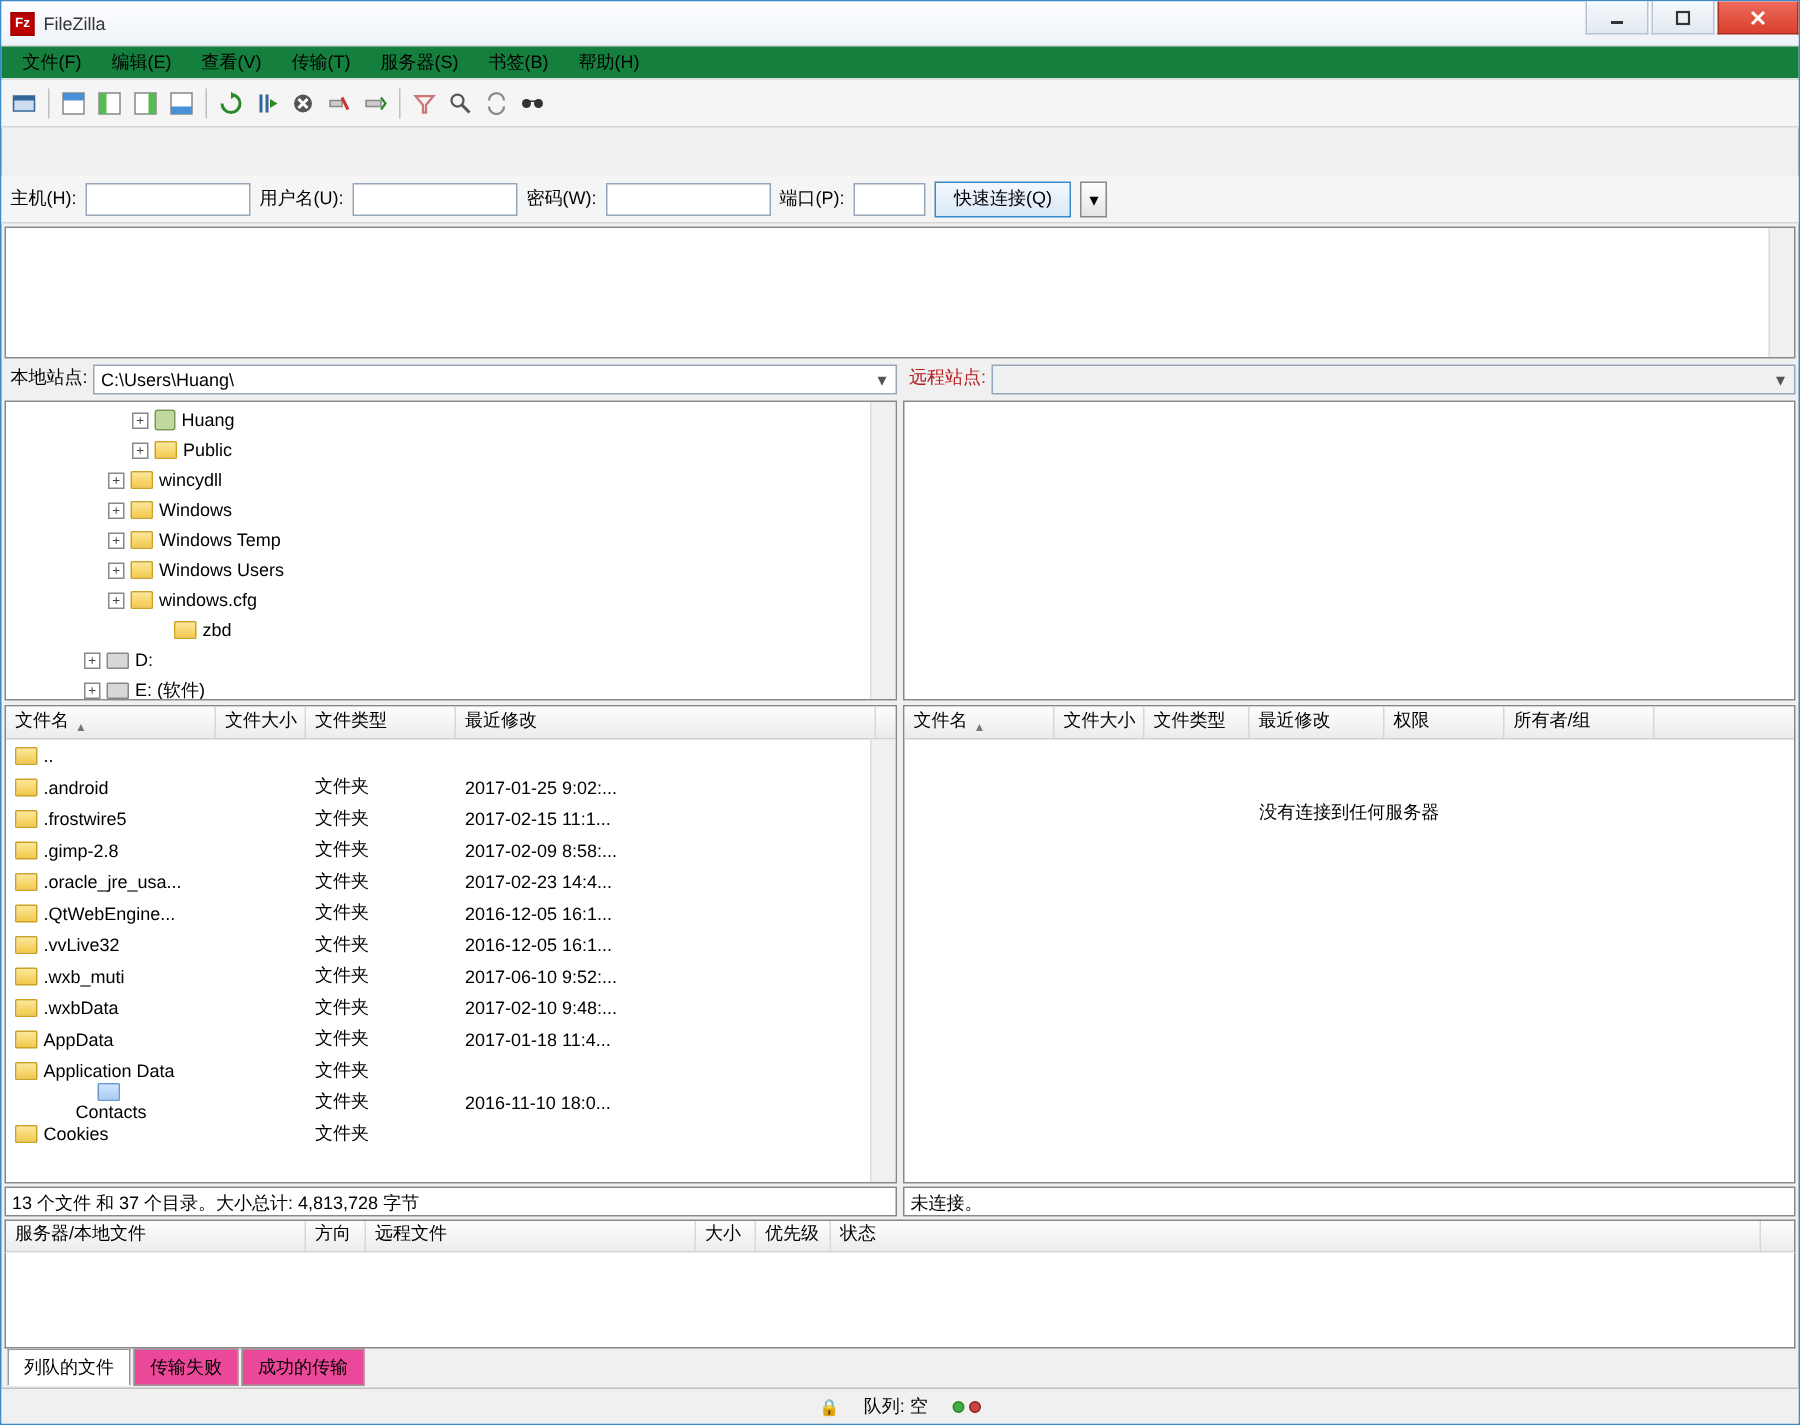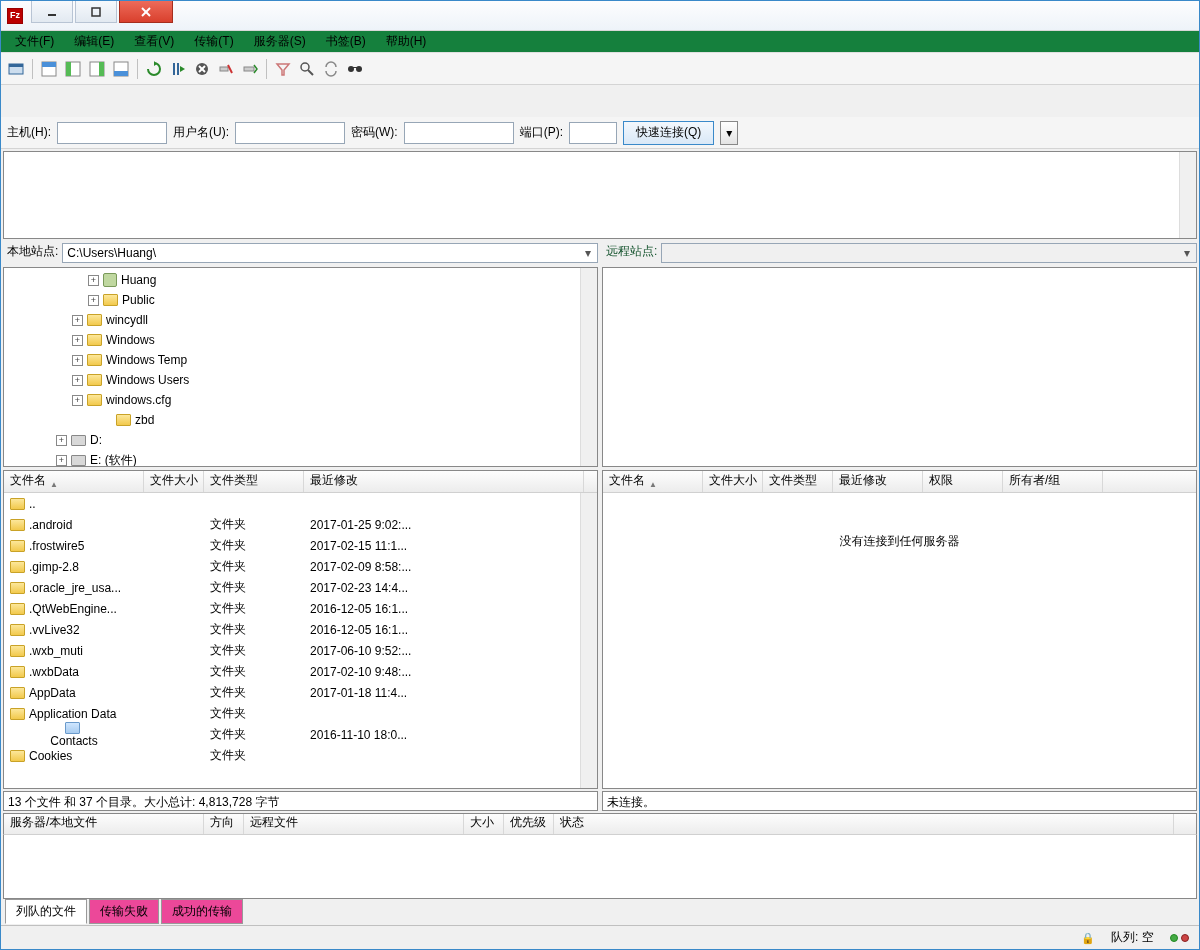--- a/index.html
+++ b/index.html
@@ -46,34 +46,35 @@
 .file-row { display:flex; height:21px; align-items:center; }
 .fr-cell { padding: 0 6px; overflow:hidden; white-space:nowrap; text-overflow:ellipsis; color:#000; display:flex; align-items:center; }
 .empty-msg { text-align:center; padding-top:40px; color:#000; }
 .status-line { height:20px; border:1px solid #888; background:#fff; margin-top:2px; padding:2px 4px; color:#000; }
 .transfer-pane { height: 110px; margin: 0 2px 2px 2px; display:flex; flex-direction:column; }
 .transfer-header { height:22px; background:linear-gradient(#fdfdfd,#ececec); display:flex; border:1px solid #888; border-bottom:1px solid #d0d0d0; }
 .transfer-body { flex:1; border:1px solid #888; border-top:none; background:#fff; }
 .tabs { height:24px; display:flex; align-items:flex-end; padding-left:2px; }
 .tab { padding:3px 10px; border:1px solid #999; background:#ec4899; margin-right:2px; position:relative; top:1px; }
 .tab.active { background:#fff; border-bottom-color:#fff; font-weight:normal; }
-.statusbar { height:24px; border-top:1px solid #c0c0c0; background:#f0f0f0; display:flex; align-items:center; justify-content:flex-end; padding:0 10px; gap:16px; }
+.statusbar { height:24px; border-top:1px solid #c0c0c0; background:#f0f0f0; display:flex; align-items:center; justify-content:center; padding:0 10px; gap:16px; }
 .led { width:8px; height:8px; border-radius:50%; display:inline-block; }
 .led.green { background:#4a4; border:1px solid #282; }
 .led.red { background:#c44; border:1px solid #822; }
 .lock-icon::before { content:"🔒"; font-size:11px; color:#888; }
 svg { display:block; }
 </style>
 </head>
 <body>
 
 <div class="window">
 
   <div class="titlebar">
     <span class="app-icon"></span>
+    <span class="title">FileZilla</span>
     <div class="win-controls">
       <div class="win-btn">
           <svg width="10" height="10">
             <line x1="1" y1="8" x2="9" y2="8" stroke="#333" stroke-width="2"></line>
           </svg>
         </div>
       <div class="win-btn">
           <svg width="10" height="10">
             <rect x="1" y="1" width="8" height="8" fill="none" stroke="#333" stroke-width="1.5"></rect>
           </svg>
@@ -395,21 +396,21 @@
               <div class="fr-cell" style="width: 280px;"></div>
             </div>
           </div>
         <div class="scrollbar-v" style="top:22px"></div>
       </div>
       <div class="status-line">13 个文件 和 37 个目录。大小总计: 4,813,728 字节</div>
     </div>
 
     <div class="pane-col">
       <div class="site-bar">
-        <span class="site-label" style="color:#14532d">远程站点:</span>
+        <span class="site-label" style="color:#b91c1c">远程站点:</span>
         <div class="site-combo disabled">
           <span></span>
           <span class="combo-arrow">▾</span>
         </div>
       </div>
       <div class="tree-pane"></div>
       <div class="list-pane">
         <div class="list-header" id="remote-list-header">
             <div class="lh-col" style="width: 100px;">文件名<span class="sort-asc">▲</span></div>
             <div class="lh-col" style="width: 60px;">文件大小</div>

